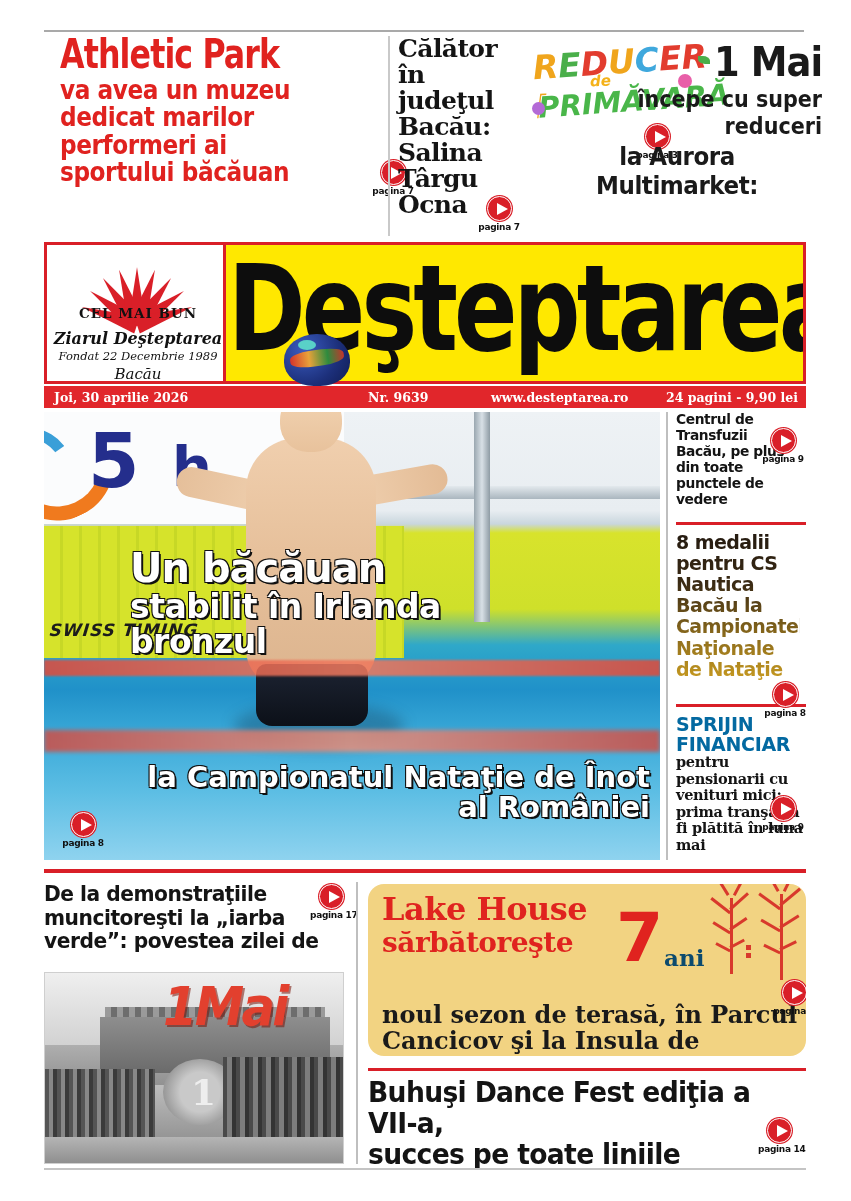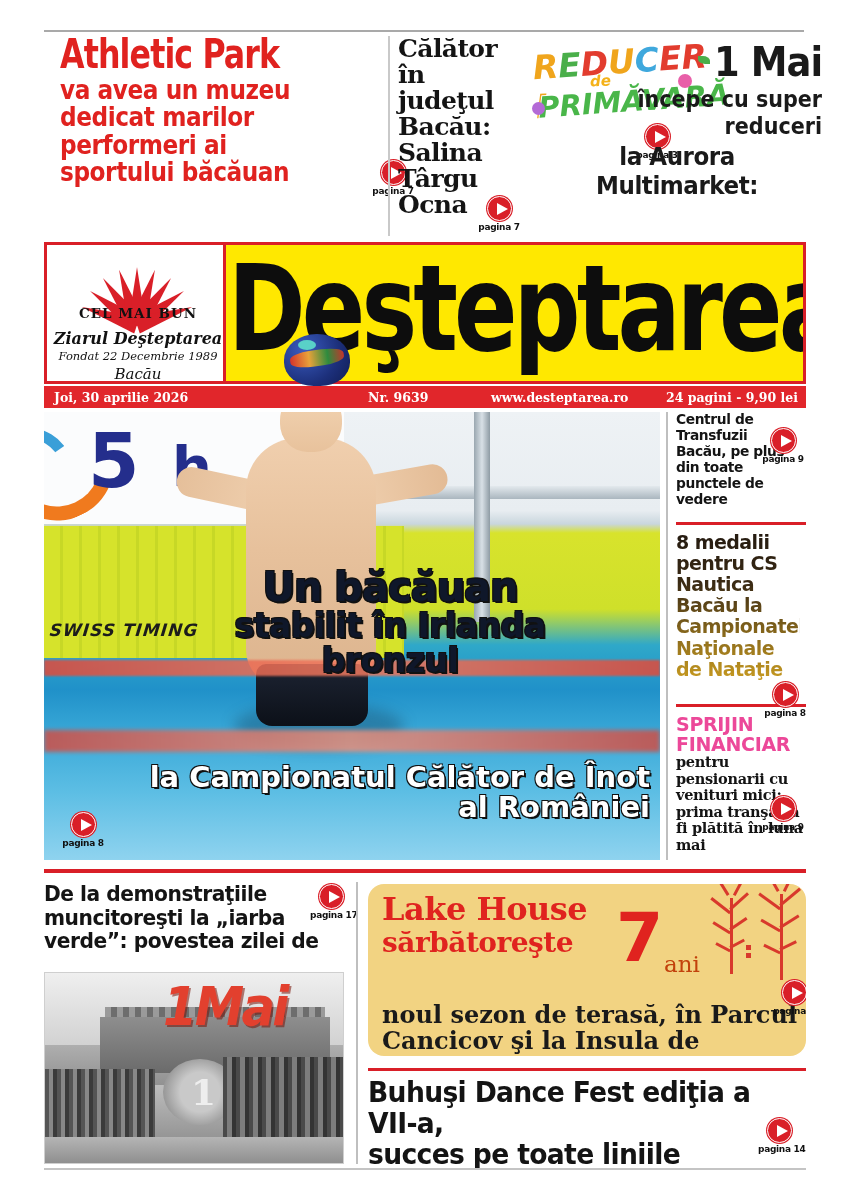--- a/index.html
+++ b/index.html
@@ -318,24 +318,24 @@
     position: absolute; left: 430px; top: 0; width: 16px; height: 210px;
     background: linear-gradient(90deg,#9aa7b0,#d8e0e6,#8e9ba4);
   }
   .bar-rail {
     position: absolute; left: 300px; top: 74px; width: 316px; height: 13px;
     background: linear-gradient(180deg,#e3e9ed,#aab6bf);
   }
 
   
   .ph-head {
-    position: absolute; right: 10px; top: 155px; width: 520px;
-    text-align: center; z-index: 9;
-    font-family: "DejaVu Sans", sans-serif; font-weight: 700;
-    color: #0f172a;
+    position: absolute; right: 10px; top: 136px; width: 520px;
+    text-align: left; z-index: 9;
+    font-family: "DejaVu Sans", sans-serif; font-weight: 700;
+    color: #ffffff;
     text-shadow: 2px 2px 0 #111, -1px -1px 0 #111, 1px -1px 0 #111, -1px 1px 0 #111;
     line-height: 1.0;
   }
   .ph-l1 { font-size: 40px; letter-spacing: -1px; }
   .ph-l2 { font-size: 33px; letter-spacing: -0.5px; margin-top: 2px; }
   .ph-l3 { font-size: 33px; letter-spacing: -0.5px; margin-top: 2px; }
   .ph-l4 { font-size: 33px; letter-spacing: -0.5px; margin-top: 2px; }
   .ph-wide {
     position: absolute; right: 10px; top: 350px; width: 600px;
     text-align: right; z-index: 9;
@@ -362,21 +362,21 @@
   .sb-med-big {
     font-family: "DejaVu Sans", sans-serif; font-weight: 700;
     font-size: 20px; line-height: 1.06; letter-spacing: -0.6px;
     background: linear-gradient(180deg,#241a10 0%, #3a2a14 35%, #8a6a1c 70%, #c79a20 100%);
     -webkit-background-clip: text; background-clip: text;
     color: transparent;
     transform: scaleX(0.95); transform-origin: left top;
   }
   .sb-sprijin {
     font-family: "DejaVu Sans", sans-serif; font-weight: 700;
-    font-size: 19px; line-height: 1.06; color: #ec4899; letter-spacing: -0.3px;
+    font-size: 19px; line-height: 1.06; color: #0369a1; letter-spacing: -0.3px;
   }
   .sb-serif {
     font-family: "DejaVu Serif", serif; font-weight: 700;
     font-size: 14.5px; line-height: 1.14; color: #141414;
     letter-spacing: -0.3px;
   }
 
   
   .bot-rule {
     position: absolute; left: 44px; top: 869px; width: 762px; height: 4px;
@@ -443,23 +443,23 @@
     position: absolute; left: 14px; top: 42px;
     font-family: "DejaVu Serif", serif; font-weight: 700;
     font-size: 28px; color: #e0231f; letter-spacing: -0.5px;
   }
   .lk-7 {
     position: absolute; left: 248px; top: 20px;
     font-family: "DejaVu Sans", sans-serif; font-weight: 700;
     font-size: 68px; color: #e0231f; line-height: 1;
   }
   .lk-ani {
-    position: absolute; left: 296px; top: 67px;
-    font-family: "DejaVu Serif", serif; font-weight: 400;
-    font-size: 23px; color: #c2410c;
+    position: absolute; left: 296px; top: 60px;
+    font-family: "DejaVu Serif", serif; font-weight: 700;
+    font-size: 23px; color: #0c4a6e;
   }
   .lk-l3 {
     position: absolute; left: 14px; top: 88px;
     font-family: "DejaVu Serif", serif; font-weight: 700;
     font-size: 24px; color: #1a1a1a;
   }
   .lk-l3 em { font-style: normal; color: #e0231f; }
   .lk-l4 {
     position: absolute; left: 14px; top: 116px;
     font-family: "DejaVu Serif", serif; font-weight: 700;
@@ -598,21 +598,21 @@
 
     <div class="waterlane-red"></div>
     <div class="waterlane-red2"></div>
 
     <div class="ph-head">
       <div class="ph-l1">Un băcăuan</div>
       <div class="ph-l2">stabilit în Irlanda</div>
       <div class="ph-l4">bronzul</div>
     </div>
     <div class="ph-wide">
-      <div>la Campionatul Călător de Înot</div>
+      <div>la Campionatul Nataţie de Înot</div>
       <div>al României</div>
     </div>
 
     <div class="badge ph-badge">
       <div class="circ"></div>
       <div class="lbl">pagina 8</div>
     </div>
   </div>
 
   <div class="sidebar">

